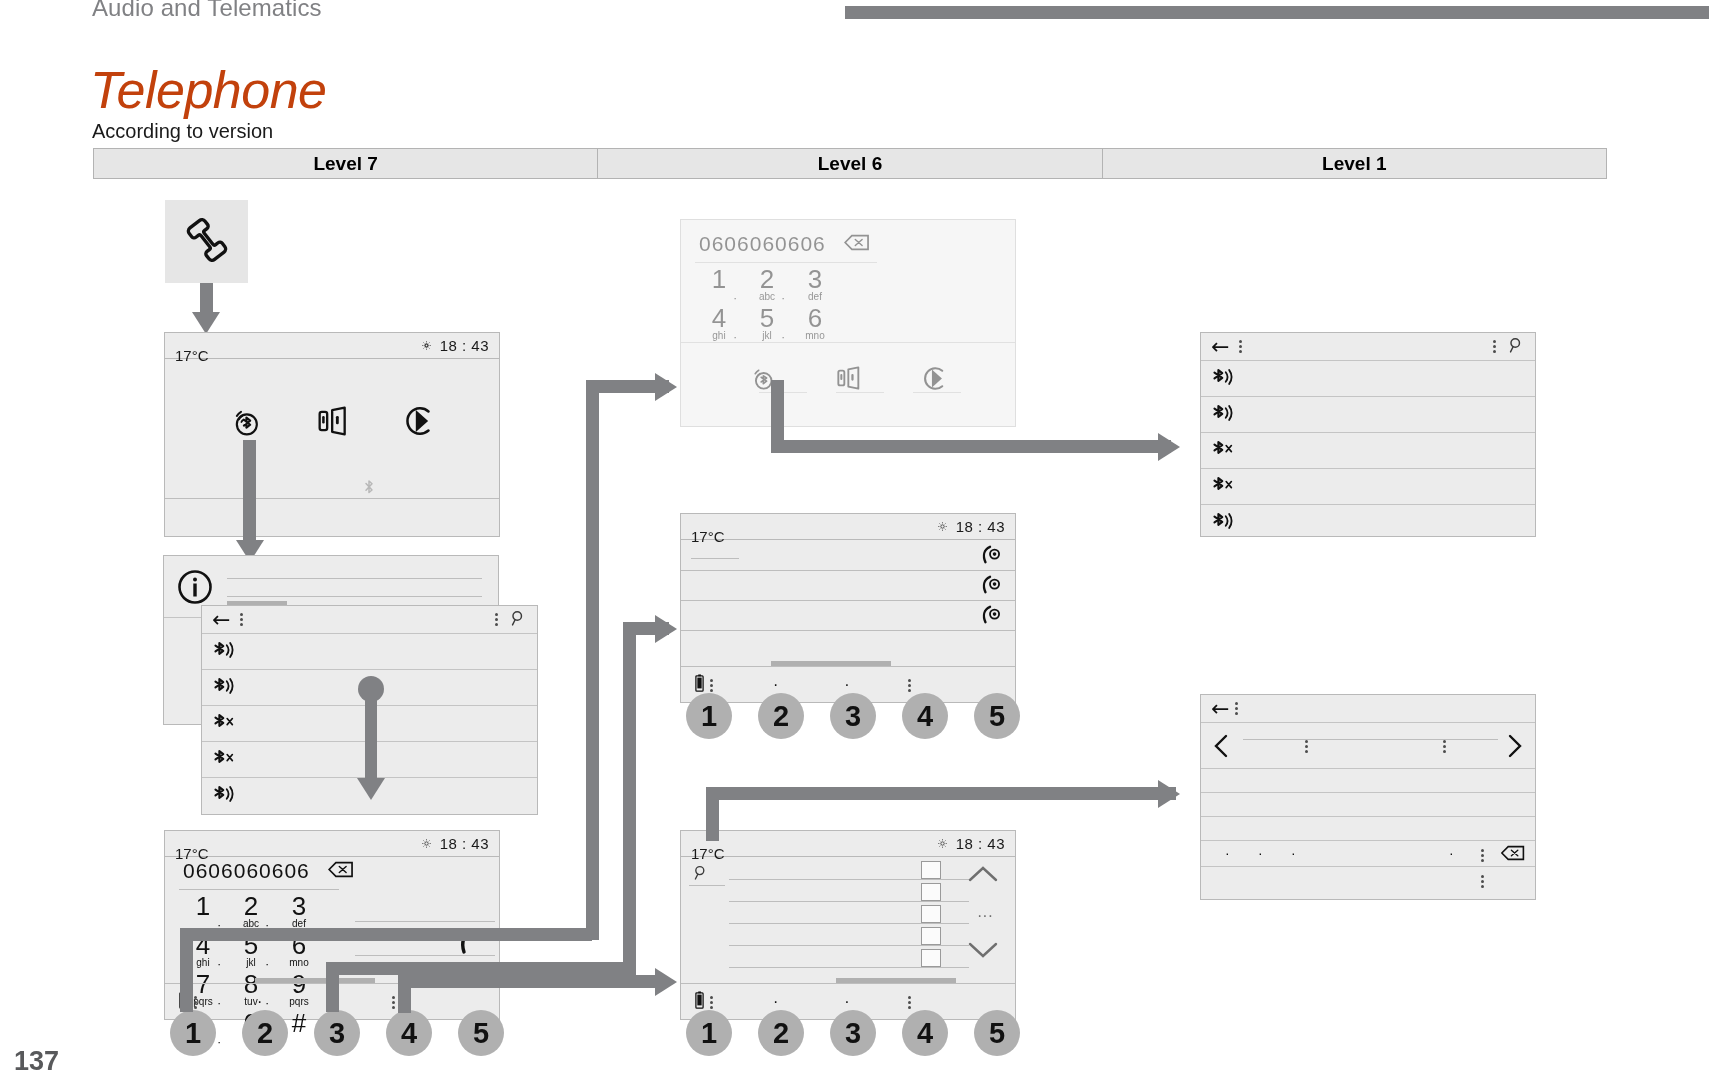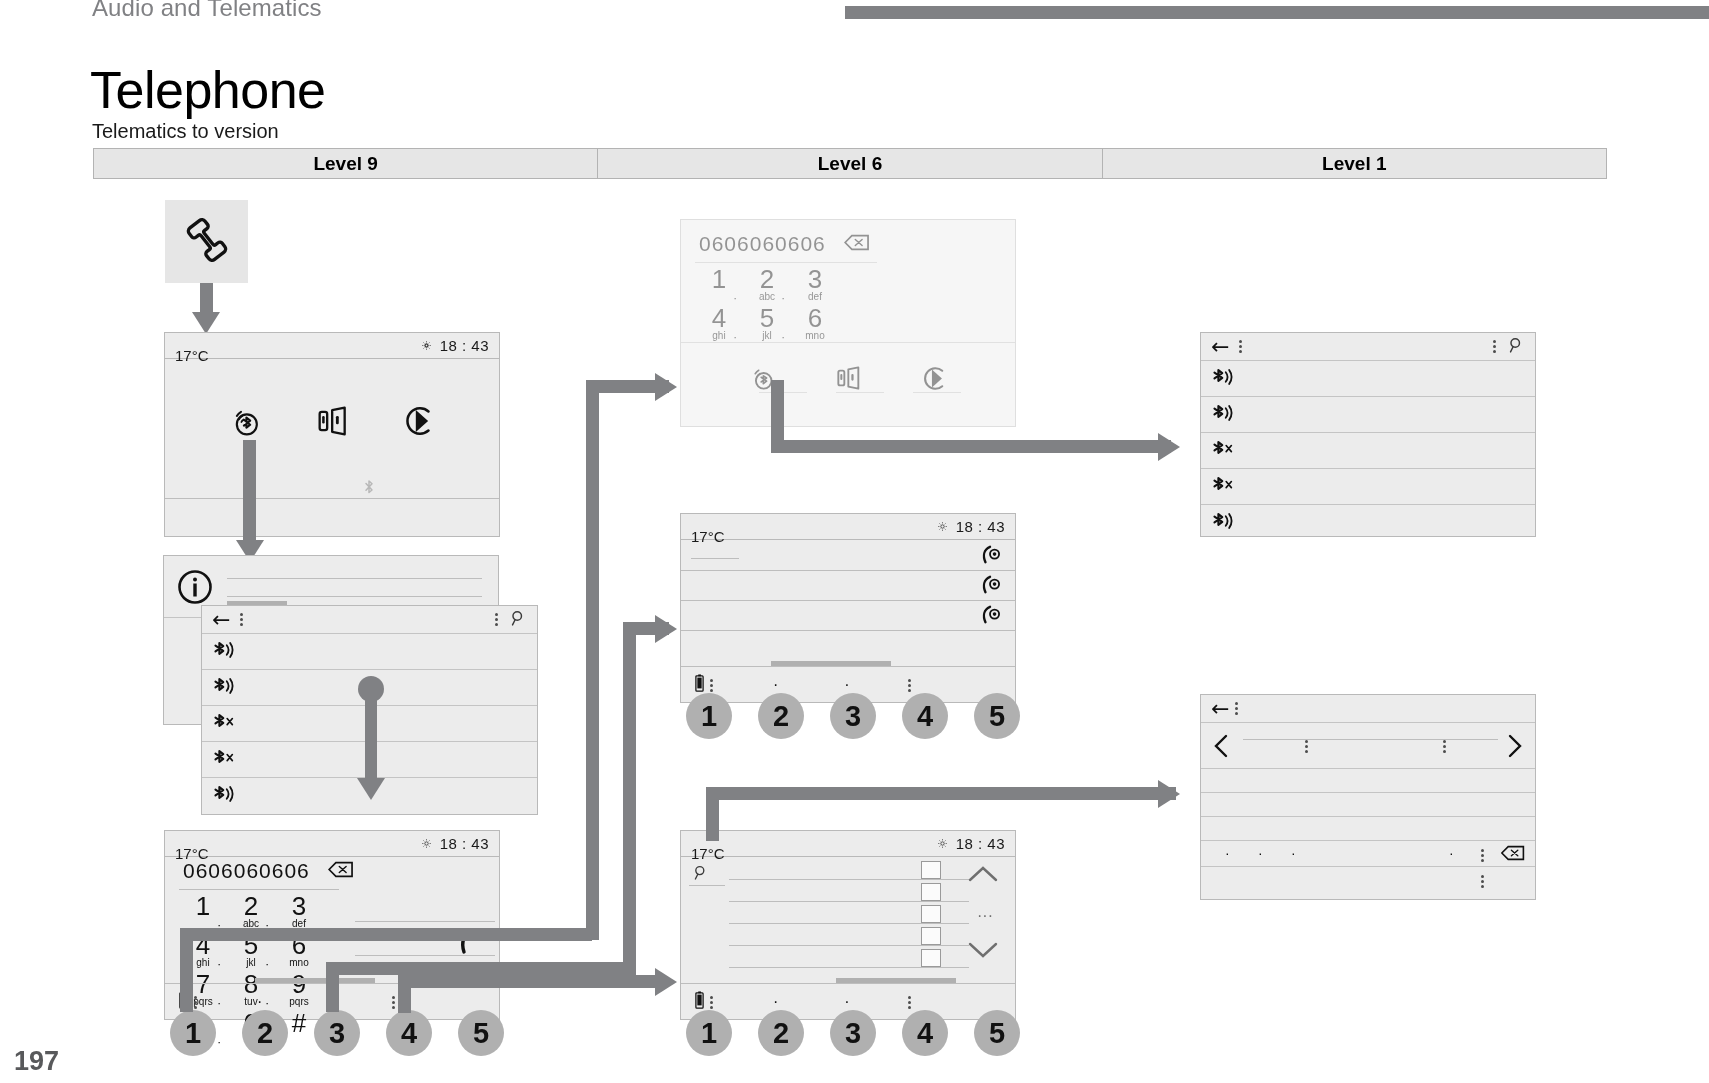--- a/index.html
+++ b/index.html
@@ -28,22 +28,23 @@
     position: absolute;
     left: 92px; top: -6px;
     font-size: 24px;
     color: #808184;
     letter-spacing: .1px;
   }
   .page-title {
     position: absolute;
     left: 90px; top: 60px;
     font-size: 52px;
-    color: #000000;
+    color: #c2410c;
     letter-spacing: -.5px;
+    font-style: italic;
   }
   .page-sub {
     position: absolute;
     left: 92px; top: 120px;
     font-size: 20px;
     color: #1a1a1a;
   }
 
   
   .levels {
@@ -180,24 +181,24 @@
   .softbar { position:absolute; background:#b0b0b0; }
 </style>
 </head>
 <body>
 
 <div id="page">
 
   <div class="hdr-rule"></div>
   <div class="hdr-section">Audio and Telematics</div>
   <div class="page-title">Telephone</div>
-  <div class="page-sub">Telematics to version</div>
+  <div class="page-sub">According to version</div>
 
   <div class="levels">
-    <div class="lvl">Level 9</div>
+    <div class="lvl">Level 7</div>
     <div class="lvl">Level 6</div>
     <div class="lvl">Level 1</div>
   </div>
 
   <div class="phone-tile" style="left:165px; top:200px; width:83px; height:83px;">
     <span class="ico">
       <svg width="52" height="52" viewBox="0 0 52 52">
         <g transform="rotate(-38 26 26)">
           <path d="M20 6 h12 a4 4 0 0 1 4 4 v4 a3 3 0 0 1 -3 3 h-3 a2 2 0 0 0 -2 2 v14 a2 2 0 0 0 2 2 h3 a3 3 0 0 1 3 3 v4 a4 4 0 0 1 -4 4 h-12 a4 4 0 0 1 -4 -4 v-4 a3 3 0 0 1 3 -3 h3 a2 2 0 0 0 2 -2 v-14 a2 2 0 0 0 -2 -2 h-3 a3 3 0 0 1 -3 -3 v-4 a4 4 0 0 1 4 -4 z" fill="none" stroke="#111" stroke-width="3.4" stroke-linejoin="round"></path>
         </g>
@@ -851,15 +852,15 @@
   <div class="arrow-head ah-right" style="left:655px; top:615px;"></div>
 
   <div class="arrow-line" style="left:398px; top:985px; width:13px; height:28px;"></div>
   <div class="arrow-line" style="left:398px; top:975px; width:262px; height:13px;"></div>
   <div class="arrow-head ah-right" style="left:655px; top:968px;"></div>
 
   <div class="arrow-line" style="left:706px; top:787px; width:13px; height:54px;"></div>
   <div class="arrow-line" style="left:706px; top:787px; width:470px; height:13px;"></div>
   <div class="arrow-head ah-right" style="left:1158px; top:780px;"></div>
 
-  <div class="pagenum">197</div>
+  <div class="pagenum">137</div>
 
 </div>
 
 </body></html>

